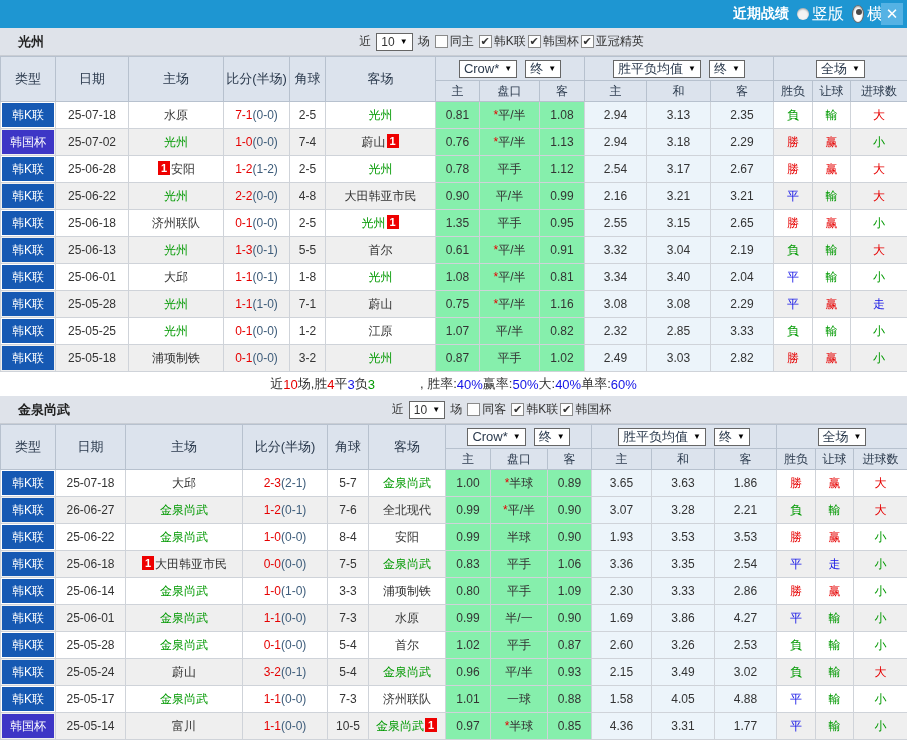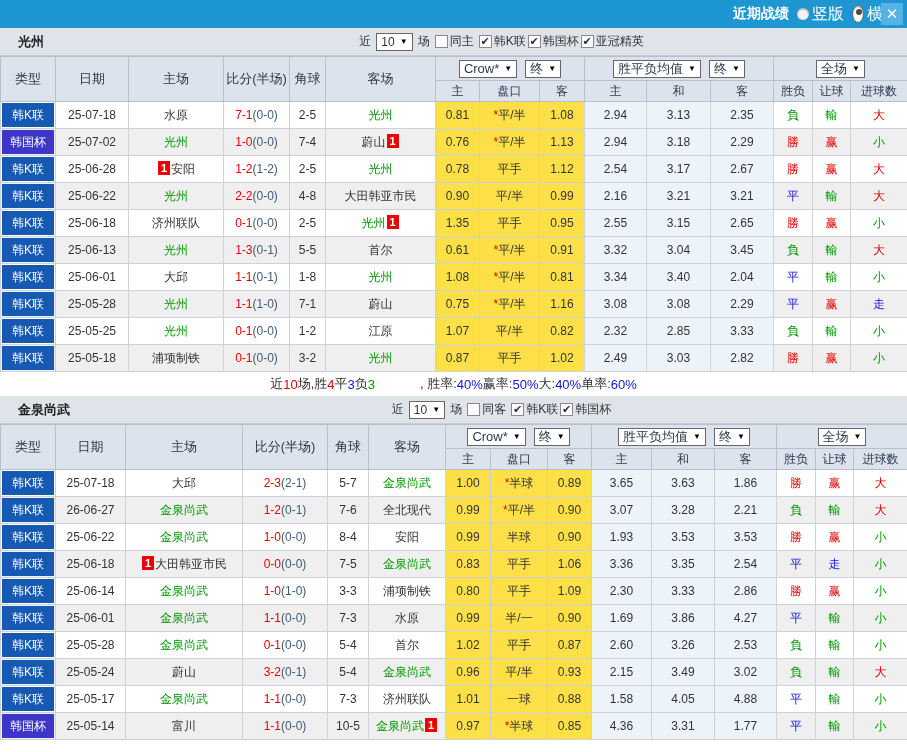--- a/index.html
+++ b/index.html
@@ -56,21 +56,21 @@
   }
   thead th {
     background: #dce3ed; border-color: #b7c1ce;
     font-weight: normal; font-size: 13px; color: #2b3a4d;
   }
   tr.hdr-grp th { height: 24px; }
   tr.hdr-sub th { height: 21px; font-size: 12px; }
   .dd-row { display: flex; align-items: center; justify-content: center; gap: 8px; }
   tbody td { height: 27px; font-size: 12px; background: #fff; }
   tbody tr:nth-child(even) td { background: #efefef; }
-  tbody tr td.c-odds { background: #fde047; }
+  tbody tr td.c-odds { background: #86efac; }
   tbody tr td.c-avg  { background: #ecf4fa; }
   .badge {
     margin: 1px; height: 24px; line-height: 24px;
     color: #fff; font-size: 12px;
   }
   .tg { color: #009900; }
   .ft { color: #e60000; }
   .ht { color: #3d5c7a; }
   .star { color: #e60000; }
   .rc {
@@ -307,21 +307,21 @@
         <td>25-06-13</td>
         <td><span class="tg">光州</span></td>
         <td><span class="ft">1-3</span><span class="ht">(0-1)</span></td>
         <td>5-5</td>
         <td><span>首尔</span></td>
         <td class="c-odds">0.61</td>
         <td class="c-odds"><span class="star">*</span>平/半</td>
         <td class="c-odds">0.91</td>
         <td class="c-avg">3.32</td>
         <td class="c-avg">3.04</td>
-        <td class="c-avg">3.45</td>
+        <td class="c-avg">2.19</td>
         <td class="res-g">負</td>
         <td class="res-g">輸</td>
         <td class="res-r">大</td>
       </tr>
       <tr>
         <td class="c-type">
           <div class="badge" style="background: rgb(22, 89, 179);">韩K联</div>
         </td>
         <td>25-06-01</td>
         <td><span>大邱</span></td>

